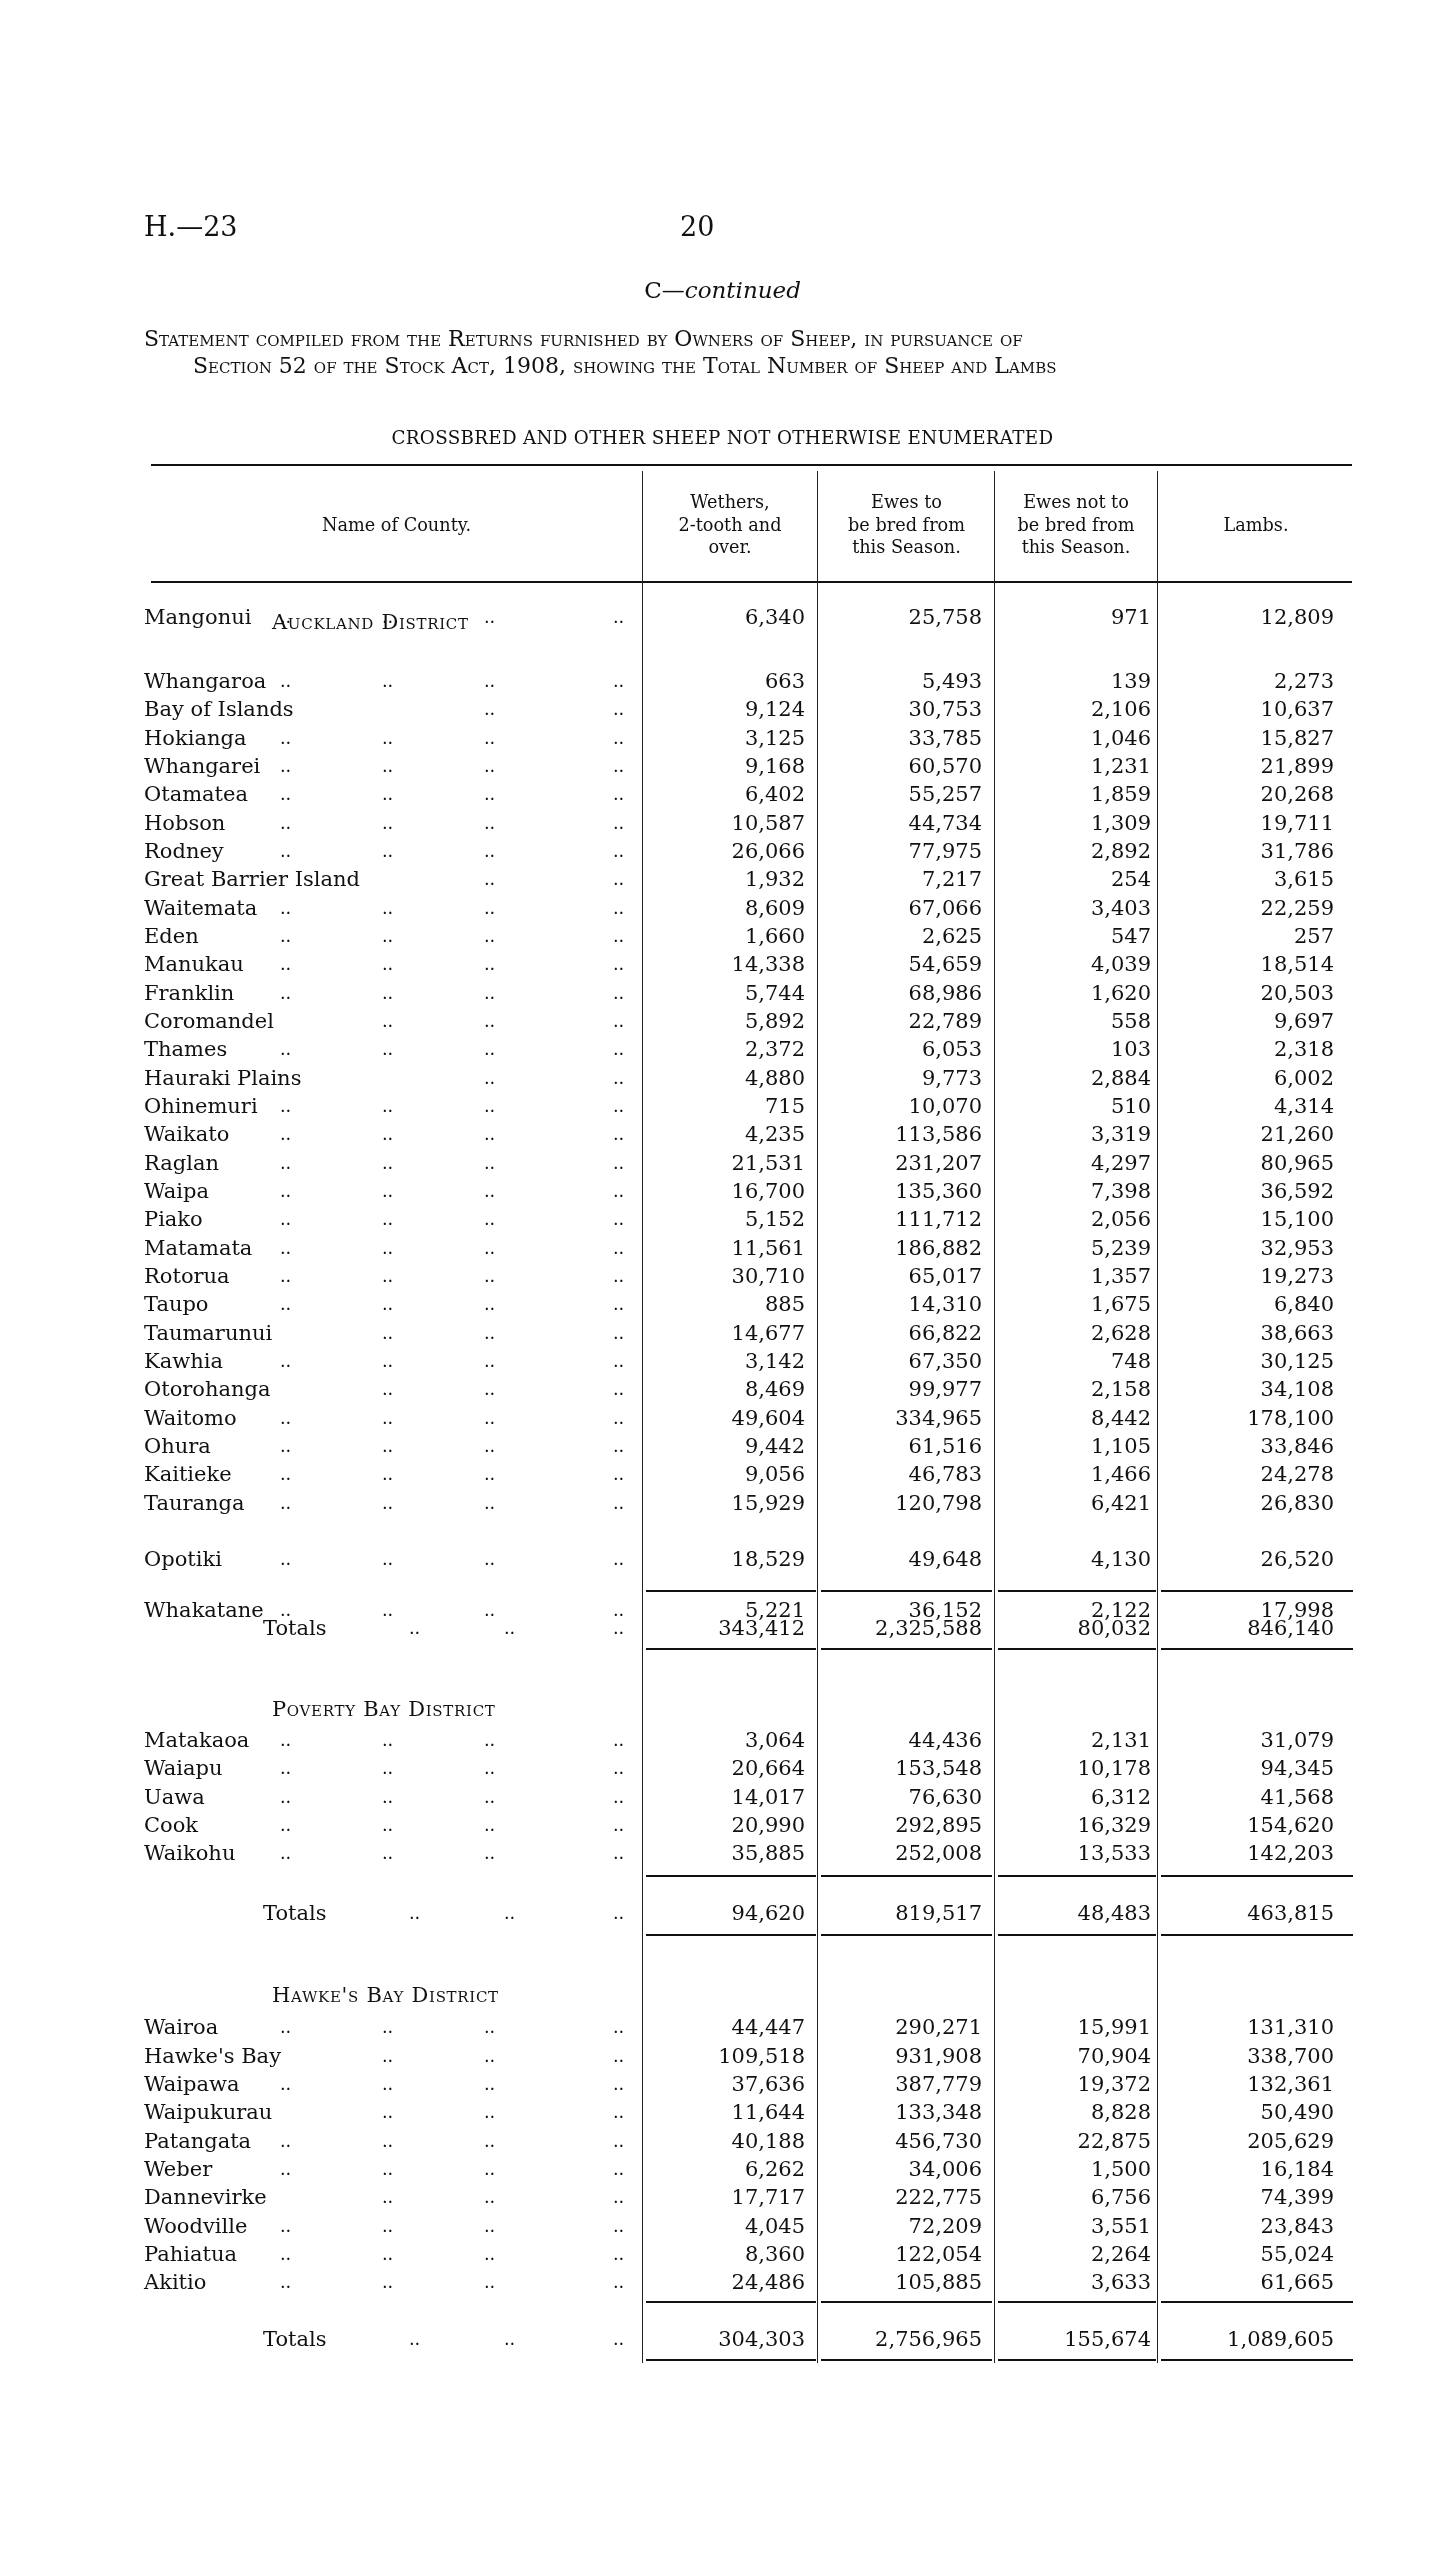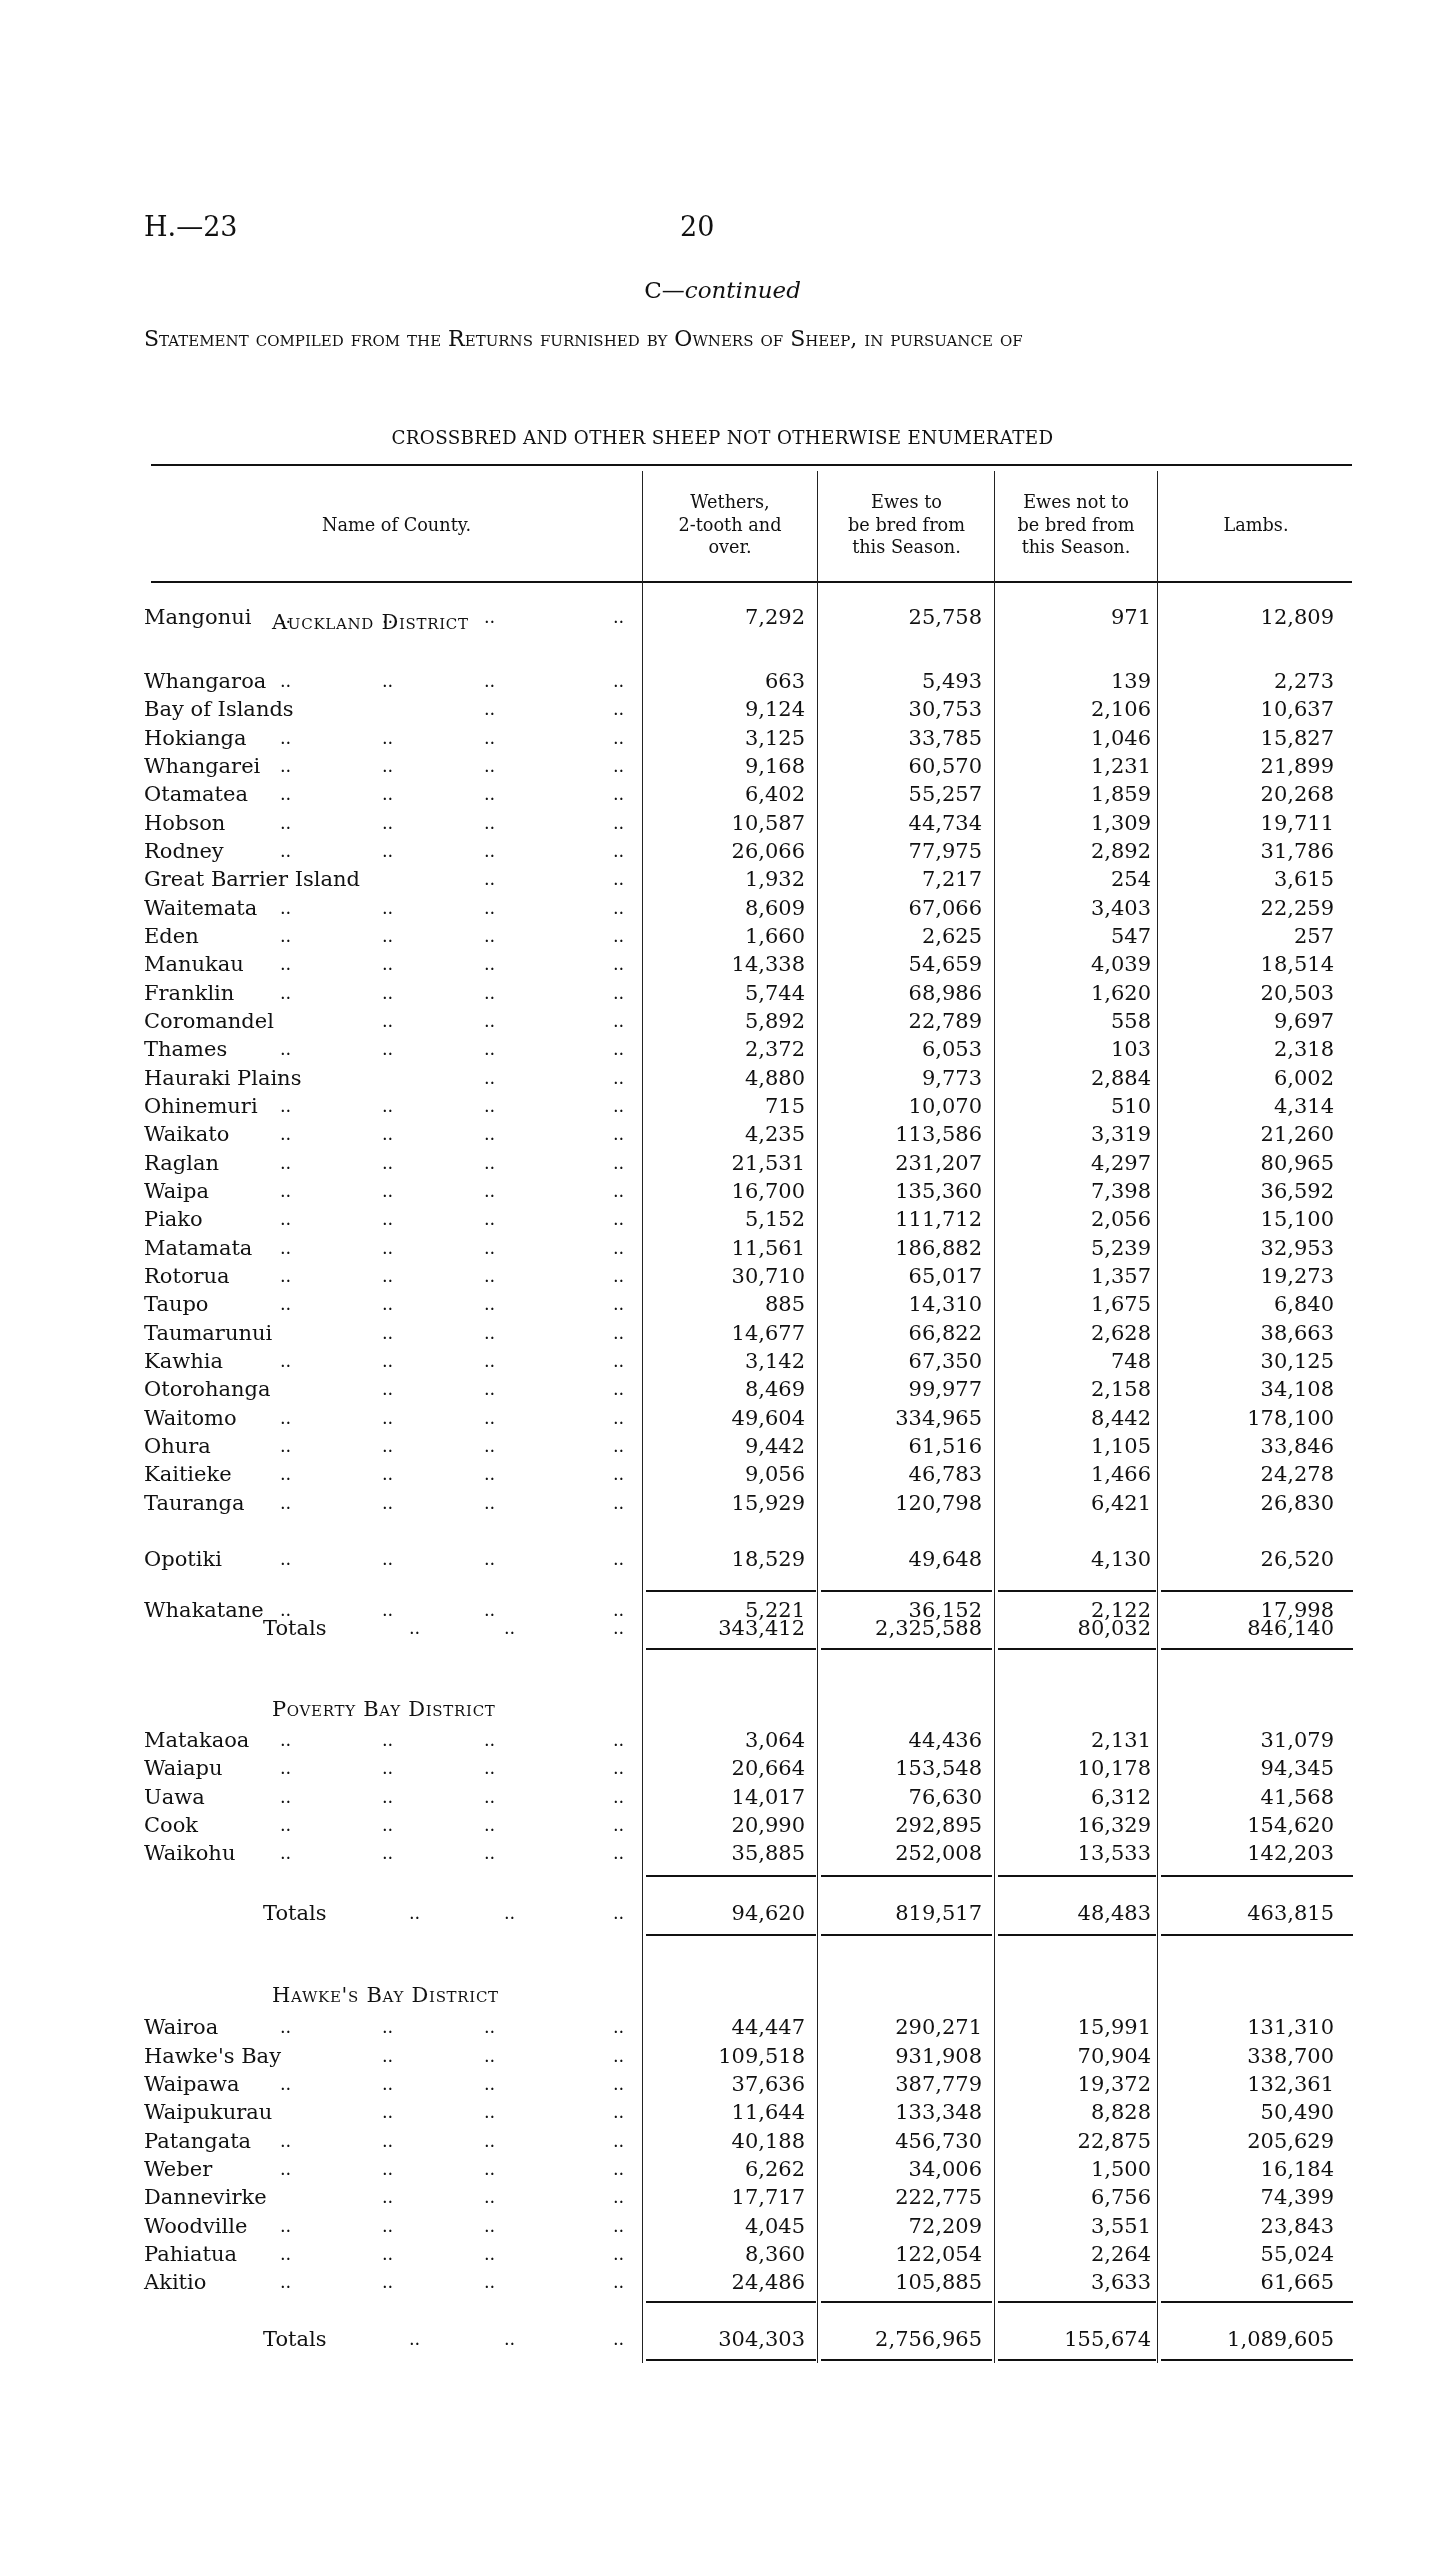--- a/index.html
+++ b/index.html
@@ -43,20 +43,21 @@
 </style>
 </head>
 <body>
 
 <div class="abs hdr-left">H.—23</div>
 <div class="abs hdr-page">20</div>
 <div class="abs subtitle"><span>C—</span><i>continued</i></div>
 
 <div class="abs statement">
   <span class="line">Statement compiled from the Returns furnished by Owners of Sheep, in pursuance of</span>
+  <span class="line indent">Section 52 of the Stock Act, 1908, showing the Total Number of Sheep and Lambs</span>
 </div>
 
 <div class="abs table-title">CROSSBRED AND OTHER SHEEP NOT OTHERWISE ENUMERATED</div>
 
 <div id="table">
   <div class="rule" style="left:151px;top:464px;width:1201px;"></div>
   <div class="rule" style="left:151px;top:581px;width:1201px;"></div>
 
   <div class="colhead" style="left:151px;width:491px;">Name of County.</div>
   <div class="colhead" style="left:643px;width:174px;">
@@ -88,21 +89,21 @@
   <div class="vline" style="left:1157px;top:471px;height:1892px;"></div>
 
   <div id="body">
       <div class="district" style="top: 610px;">Auckland District</div>
       <div class="row" style="top: 603px;">
         <span class="name">Mangonui</span>
         <span class="dots" style="left: 136px;">..</span>
         <span class="dots" style="left: 238px;">..</span>
         <span class="dots" style="left: 340px;">..</span>
         <span class="dots" style="left: 469px;">..</span>
-        <span class="num c1">7,292</span>
+        <span class="num c1">6,340</span>
         <span class="num c2">25,758</span>
         <span class="num c3">971</span>
         <span class="num c4">12,809</span>
       </div>
       <div class="row" style="top: 667px;">
         <span class="name">Whangaroa</span>
         <span class="dots" style="left: 136px;">..</span>
         <span class="dots" style="left: 238px;">..</span>
         <span class="dots" style="left: 340px;">..</span>
         <span class="dots" style="left: 469px;">..</span>

